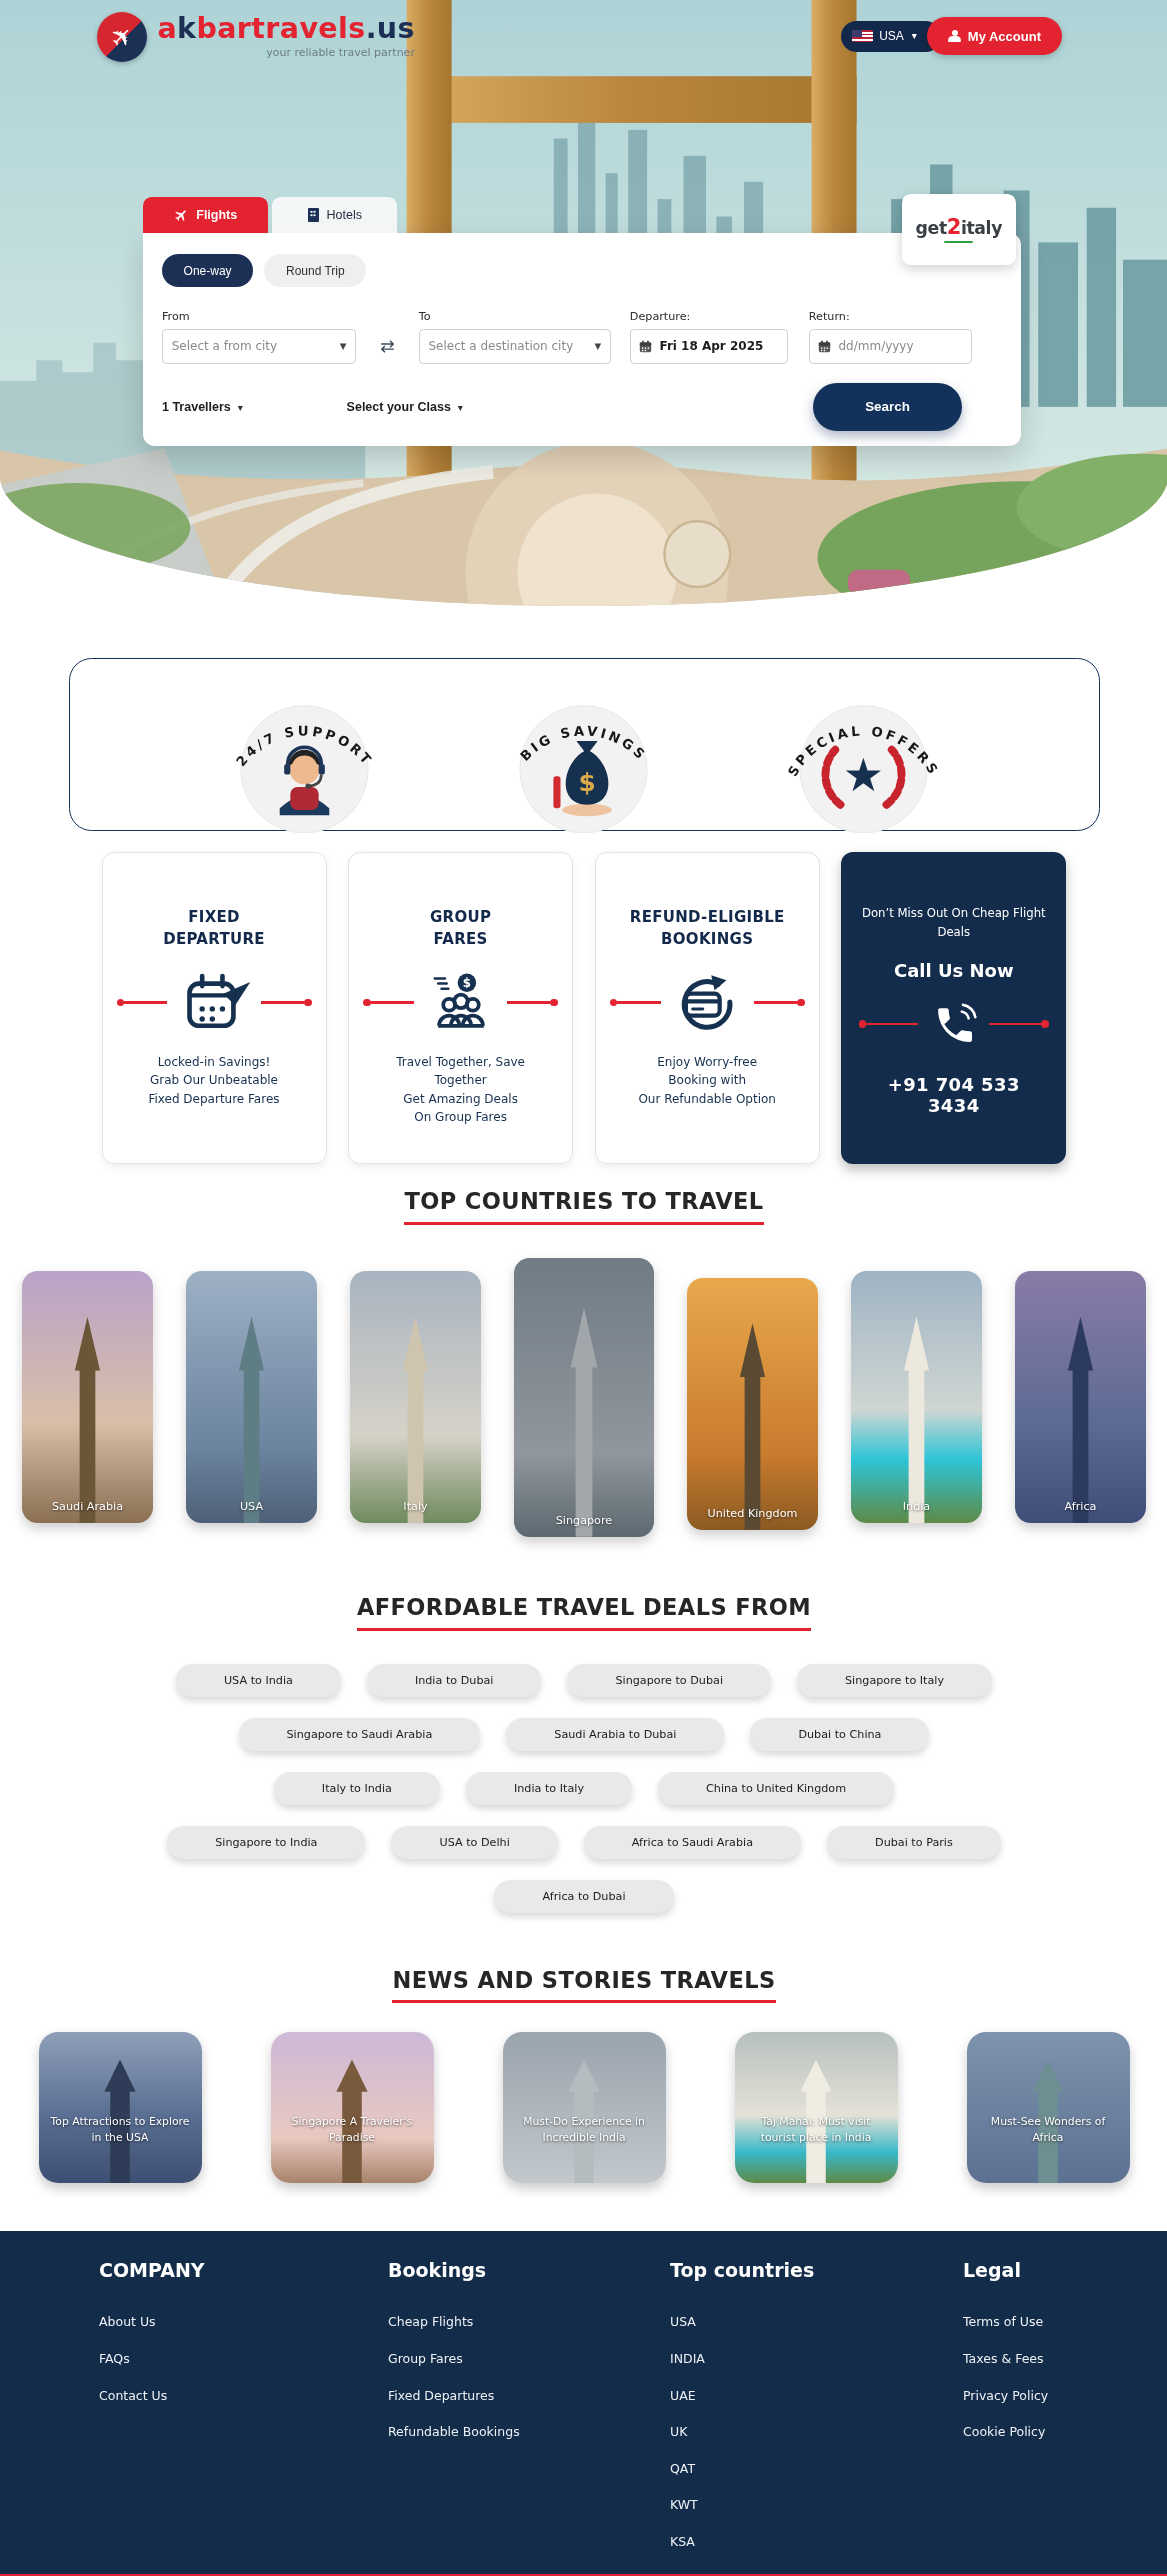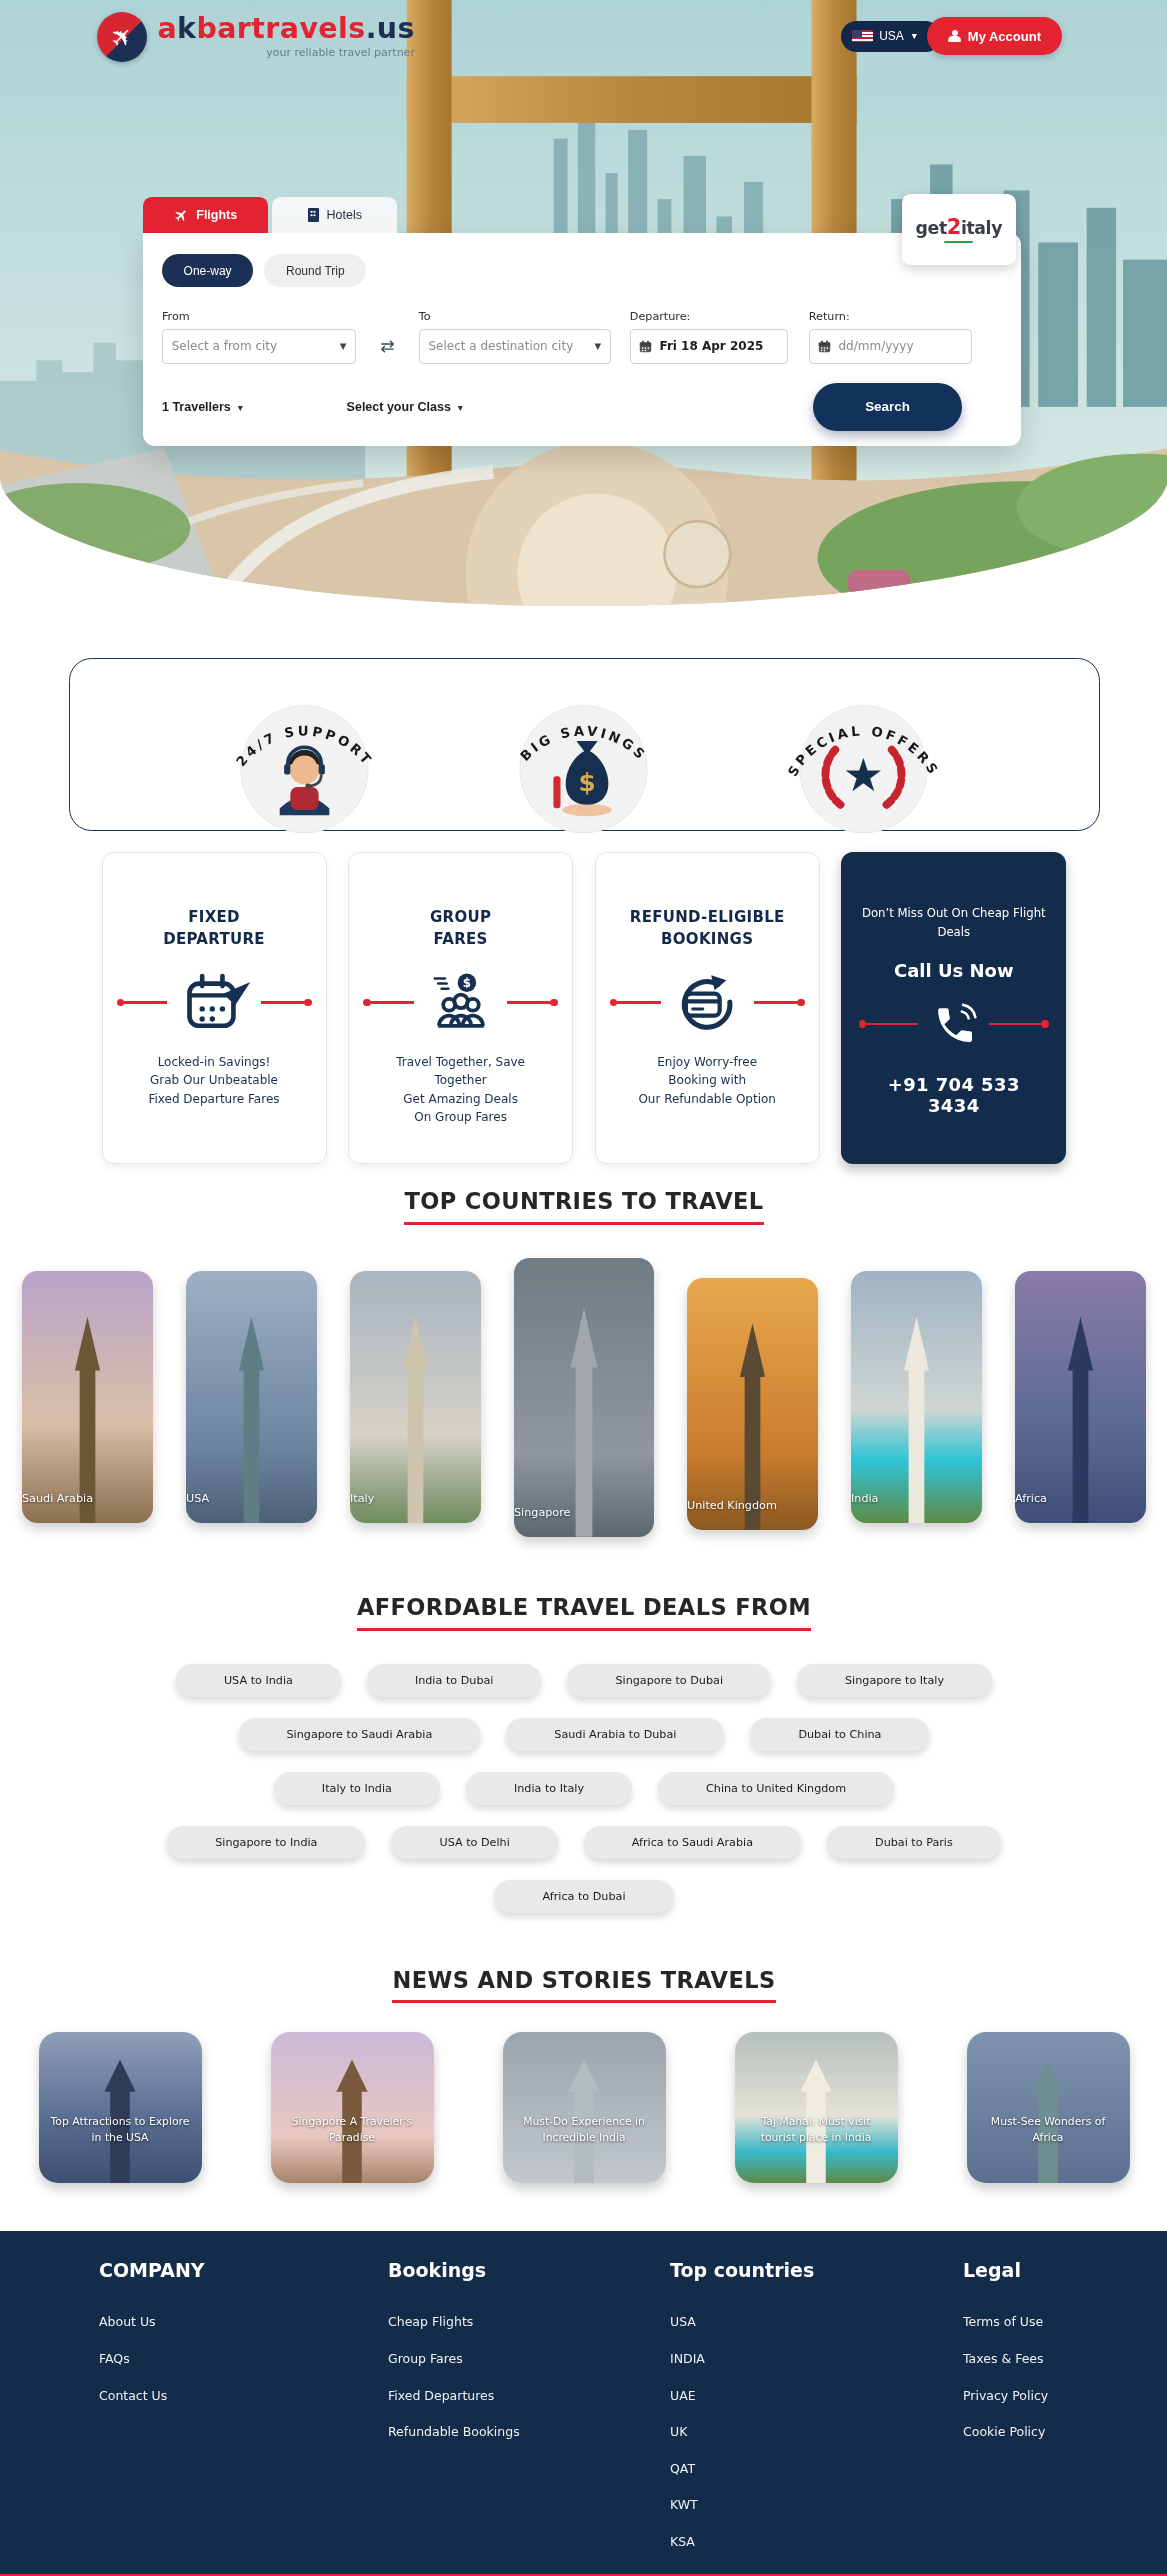--- a/index.html
+++ b/index.html
@@ -109,21 +109,21 @@
 
   
   .countries-head { margin-top:24px; }
   .country-row { margin-top:33px; display:flex; justify-content:center; align-items:center; gap:33px; height:279px; }
   .country-card { position:relative; width:131px; height:252px; border-radius:15.6px; overflow:hidden;
     cursor:pointer; box-shadow:0 5.2px 12px rgba(0,0,0,.18); }
   .country-card.active { width:140px; height:279px; }
   .country-card.active::before { content:""; position:absolute; inset:0; background:rgba(25,35,48,.32); z-index:2; }
   .monument { position:absolute; bottom:0; left:20%; width:60%; height:82%;
     clip-path:polygon(40% 100%,40% 26%,34% 26%,50% 0%,66% 26%,60% 26%,60% 100%); z-index:1; }
-  .country-label { position:absolute; bottom:18px; width:100%; text-align:left; color:#fff;
+  .country-label { position:absolute; bottom:10px; width:100%; text-align:center; color:#fff;
     font-size:11.2px; z-index:3; text-shadow:0 0.9px 2.6px rgba(0,0,0,.6); }
   .cc1 { background:linear-gradient(180deg,#b9a3c9,#d9bfa8 60%,#8a6f52); } .cc1 .monument{ background:#6b5638; }
   .cc2 { background:linear-gradient(180deg,#9db0c4,#6c84a0 70%,#4e6077); } .cc2 .monument{ background:#5e7d85; }
   .cc3 { background:linear-gradient(180deg,#a8b4c0,#d6d2c8 65%,#6f8a5e); } .cc3 .monument{ background:#cfc5ae; }
   .cc4 { background:linear-gradient(180deg,#9aa6ae,#c9ced2 70%,#7d8a8f); } .cc4 .monument{ background:#e3e6e6; }
   .cc5 { background:linear-gradient(180deg,#e8a84c,#c97b2e 70%,#8a5a22);margin-top:13px; } .cc5 .monument{ background:#5a4a33; }
   .cc6 { background:linear-gradient(180deg,#9fb3c4,#cfd6d2 55%,#2ec4d6 75%,#5e8a46); } .cc6 .monument{ background:#ece8de; }
   .cc7 { background:linear-gradient(180deg,#8a7ba8,#5c6b94 60%,#3f4e78); } .cc7 .monument{ background:#2b3a5e; }
 
   

